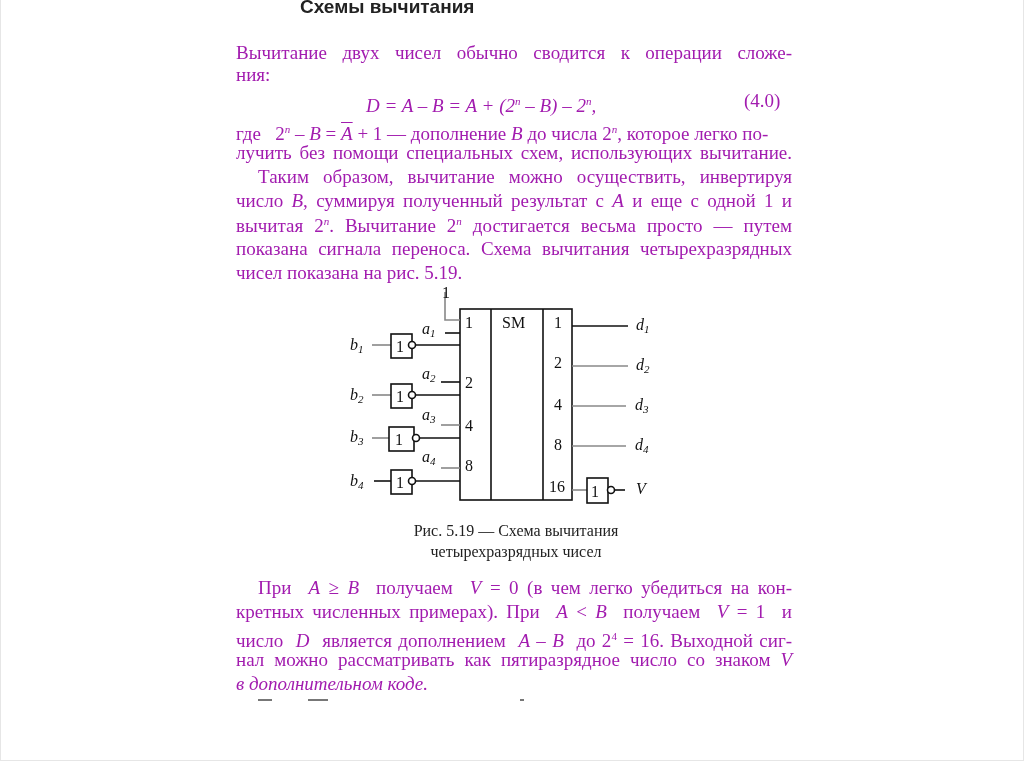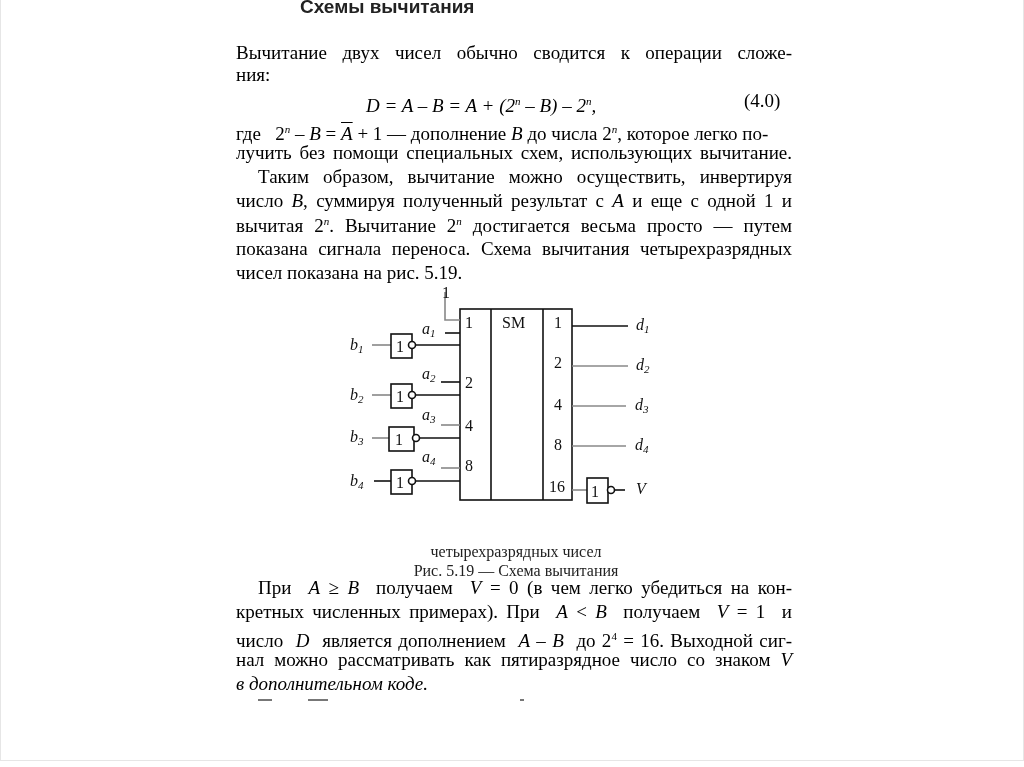--- a/index.html
+++ b/index.html
@@ -1,19 +1,19 @@
 <!DOCTYPE html>
 <html><head>
 <meta charset="utf-8">
 <style>
   html, body { margin: 0; padding: 0; background: #ffffff; }
   body { width: 1024px; height: 767px; position: relative; overflow: hidden; }
   .frame { position: absolute; left: 0; top: 0; width: 1022px; height: 760px; border: 1px solid #e6e6e6; border-top: none; }
   .title { position: absolute; left: 300px; top: -4px; font-family: "Liberation Sans", sans-serif; font-weight: bold; font-size: 19px; color: #222; }
-  .txt { position: absolute; font-family: "Liberation Serif", serif; font-size: 19px; color: #000000; white-space: nowrap; line-height: 22px; }
+  .txt { position: absolute; font-family: "Liberation Serif", serif; font-size: 19px; color: #a21caf; white-space: nowrap; line-height: 22px; }
   .just { text-align: justify; text-align-last: justify; width: 556px; left: 236px; }
   i { font-style: italic; }
   sup { font-size: 11px; vertical-align: 7px; font-style: italic; }
   .ovl { text-decoration: overline; }
   .caption { position: absolute; font-family: "Liberation Serif", serif; font-size: 16px; color: #222; text-align: center; width: 400px; left: 316px; line-height: 21px; }
   svg text { font-family: "Liberation Serif", serif; }
 </style>
 </head>
 <body>
 
@@ -105,21 +105,21 @@
     <text x="20" y="162">b<tspan font-size="11" dy="3">3</tspan></text>
     <text x="20" y="206">b<tspan font-size="11" dy="3">4</tspan></text>
     <text x="306" y="50">d<tspan font-size="11" dy="3">1</tspan></text>
     <text x="306" y="90">d<tspan font-size="11" dy="3">2</tspan></text>
     <text x="305" y="130">d<tspan font-size="11" dy="3">3</tspan></text>
     <text x="305" y="170">d<tspan font-size="11" dy="3">4</tspan></text>
     <text x="306" y="214">V</text>
   </g>
 </svg>
 
-<div class="caption" style="top:520px;margin-top:40px;">Рис. 5.19 — Схема вычитания</div>
+<div class="caption" style="top:520px;">Рис. 5.19 — Схема вычитания</div>
 <div class="caption" style="top:541px;">четырехразрядных чисел</div>
 
 <div class="txt just" style="top:577px; left:258px; width:534px;">При&nbsp; <i>A</i> ≥ <i>B</i>&nbsp; получаем&nbsp; <i>V</i> = 0 (в чем легко убедиться на кон-</div>
 <div class="txt just" style="top:601px;">кретных численных примерах). При&nbsp; <i>A</i> &lt; <i>B</i>&nbsp; получаем&nbsp; <i>V</i> = 1&nbsp; и</div>
 <div class="txt just" style="top:625px;">число&nbsp; <i>D</i>&nbsp; является дополнением&nbsp; <i>A</i> – <i>B</i>&nbsp; до 2<sup style="font-style:normal">4</sup> = 16. Выходной сиг-</div>
 <div class="txt just" style="top:649px;">нал можно рассматривать как пятиразрядное число со знаком <i>V</i></div>
 <div class="txt" style="left:236px; top:673px;font-style:italic;">в дополнительном коде.</div>
 
 <div style="position:absolute; left:258px; top:697px; width:270px; height:4px; overflow:hidden;">
   <div style="height:2px; margin-top:2px; background:linear-gradient(90deg,#777 0 14px,transparent 14px 50px,#777 50px 70px,transparent 70px 262px,#777 262px 266px,transparent 266px);"></div>

